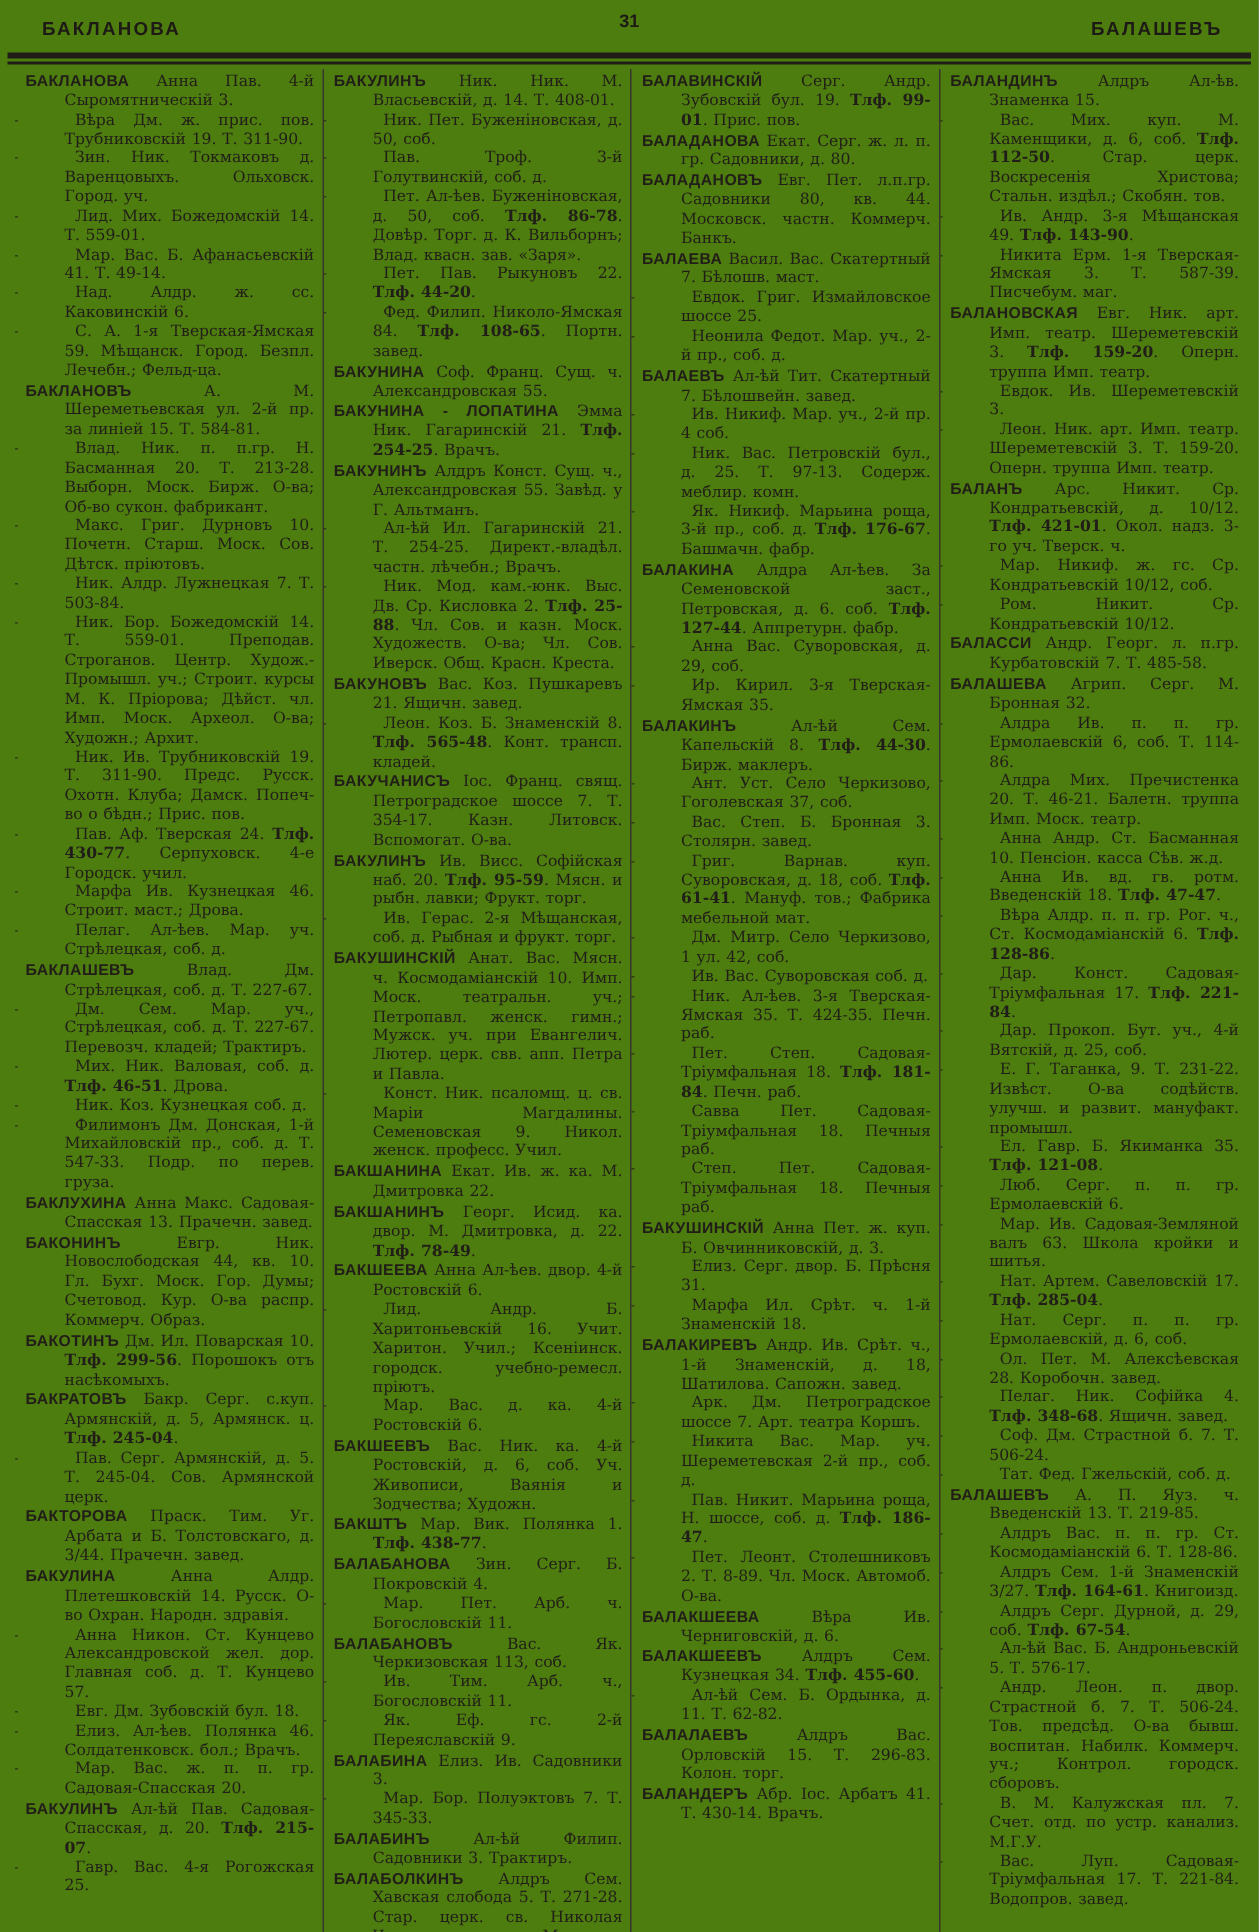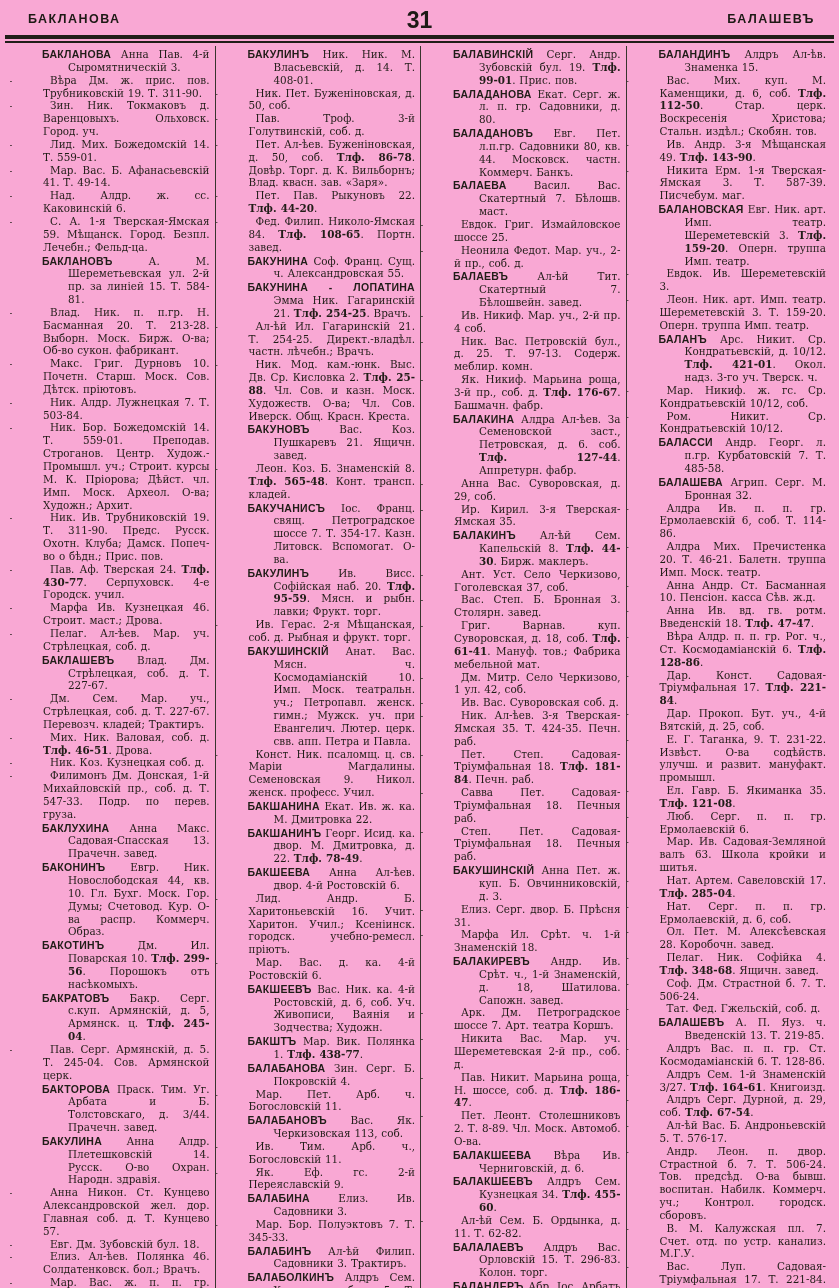--- a/index.html
+++ b/index.html
@@ -1,19 +1,19 @@
 <!DOCTYPE html>
 <html><head>
 <meta charset="utf-8">
 <style>
   html,body{margin:0;padding:0;background:#8a857c;}
   .page{
     position:relative;
     width:839px;height:1288px;
-    background:#f9a8d4;
+    background:#4d7c0f;
     overflow:hidden;
     font-family:"DejaVu Serif",serif;
     color:#211d18;
     box-sizing:border-box;
   }
   .header{
     position:relative;
     height:26px;
     padding-top:9px;
   }
@@ -26,21 +26,21 @@
     color:#1d1a15;
   }
   .ht.left{left:28px;top:12px;}
   .ht.right{right:24px;top:12px;}
   .pn{
     position:absolute;
     left:0;right:0;top:7px;
     text-align:center;
     font-family:"Liberation Sans",sans-serif;
     font-weight:bold;
-    font-size:23px;
+    font-size:12px;
     color:#1d1a15;
   }
   .rule{
     margin:0 5px;
     height:2px;
     border-top:4px solid #211e19;
     border-bottom:2px solid #211e19;
   }
   .columns{
     display:flex;
@@ -58,21 +58,21 @@
   .col + .col{border-left:1px solid #39352e;}
   .entry{
     margin:0;
     font-size:10.4px;
     line-height:12.85px;
     text-align:justify;
     padding-left:26px;
     text-indent:-26px;
     word-spacing:0.5px;
   }
-  .entry.name{margin-top:1px;margin-left:25px;}
+  .entry.name{margin-top:1px;}
   .surname{
     font-family:"Liberation Sans",sans-serif;
     font-weight:bold;
     font-size:10.5px;
     letter-spacing:0.3px;
   }
   .dash{
     display:inline-block;
     width:33px;
     padding-left:11px;
@@ -129,20 +129,21 @@
       </div>
     <div class="col">
         <p class="entry name"><span class="surname">БАКУЛИНЪ</span> Ник. Ник. М. Власьевскій, д. 14. Т. 408-01.</p>
         <p class="entry dash-entry"><span class="dash">—</span>Ник. Пет. Буженіновская, д. 50, соб.</p>
         <p class="entry dash-entry"><span class="dash">—</span>Пав. Троф. 3-й Голутвинскій, соб. д.</p>
         <p class="entry dash-entry"><span class="dash">—</span>Пет. Ал-ѣев. Буженіновская, д. 50, соб. <b>Тлф. 86-78</b>. Довѣр. Торг. д. К. Вильборнъ; Влад. квасн. зав. «Заря».</p>
         <p class="entry dash-entry"><span class="dash">—</span>Пет. Пав. Рыкуновъ 22. <b>Тлф. 44-20</b>.</p>
         <p class="entry dash-entry"><span class="dash">—</span>Фед. Филип. Николо-Ямская 84. <b>Тлф. 108-65</b>. Портн. завед.</p>
         <p class="entry name"><span class="surname">БАКУНИНА</span> Соф. Франц. Сущ. ч. Александровская 55.</p>
         <p class="entry name"><span class="surname">БАКУНИНА - ЛОПАТИНА</span> Эмма Ник. Гагаринскій 21. <b>Тлф. 254-25</b>. Врачъ.</p>
+        <p class="entry name"><span class="surname">БАКУНИНЪ</span> Алдръ Конст. Сущ. ч., Александровская 55. Завѣд. у Г. Альтманъ.</p>
         <p class="entry dash-entry"><span class="dash">—</span>Ал-ѣй Ил. Гагаринскій 21. Т. 254-25. Директ.-владѣл. частн. лѣчебн.; Врачъ.</p>
         <p class="entry dash-entry"><span class="dash">—</span>Ник. Мод. кам.-юнк. Выс. Дв. Ср. Кисловка 2. <b>Тлф. 25-88</b>. Чл. Сов. и казн. Моск. Художеств. О-ва; Чл. Сов. Иверск. Общ. Красн. Креста.</p>
         <p class="entry name"><span class="surname">БАКУНОВЪ</span> Вас. Коз. Пушкаревъ 21. Ящичн. завед.</p>
         <p class="entry dash-entry"><span class="dash">—</span>Леон. Коз. Б. Знаменскій 8. <b>Тлф. 565-48</b>. Конт. трансп. кладей.</p>
         <p class="entry name"><span class="surname">БАКУЧАНИСЪ</span> Іос. Франц. свящ. Петроградское шоссе 7. Т. 354-17. Казн. Литовск. Вспомогат. О-ва.</p>
         <p class="entry name"><span class="surname">БАКУЛИНЪ</span> Ив. Висс. Софійская наб. 20. <b>Тлф. 95-59</b>. Мясн. и рыбн. лавки; Фрукт. торг.</p>
         <p class="entry dash-entry"><span class="dash">—</span>Ив. Герас. 2-я Мѣщанская, соб. д. Рыбная и фрукт. торг.</p>
         <p class="entry name"><span class="surname">БАКУШИНСКІЙ</span> Анат. Вас. Мясн. ч. Космодаміанскій 10. Имп. Моск. театральн. уч.; Петропавл. женск. гимн.; Мужск. уч. при Евангелич. Лютер. церк. свв. апп. Петра и Павла.</p>
         <p class="entry dash-entry"><span class="dash">—</span>Конст. Ник. псаломщ. ц. св. Маріи Магдалины. Семеновская 9. Никол. женск. професс. Учил.</p>
         <p class="entry name"><span class="surname">БАКШАНИНА</span> Екат. Ив. ж. ка. М. Дмитровка 22.</p>

